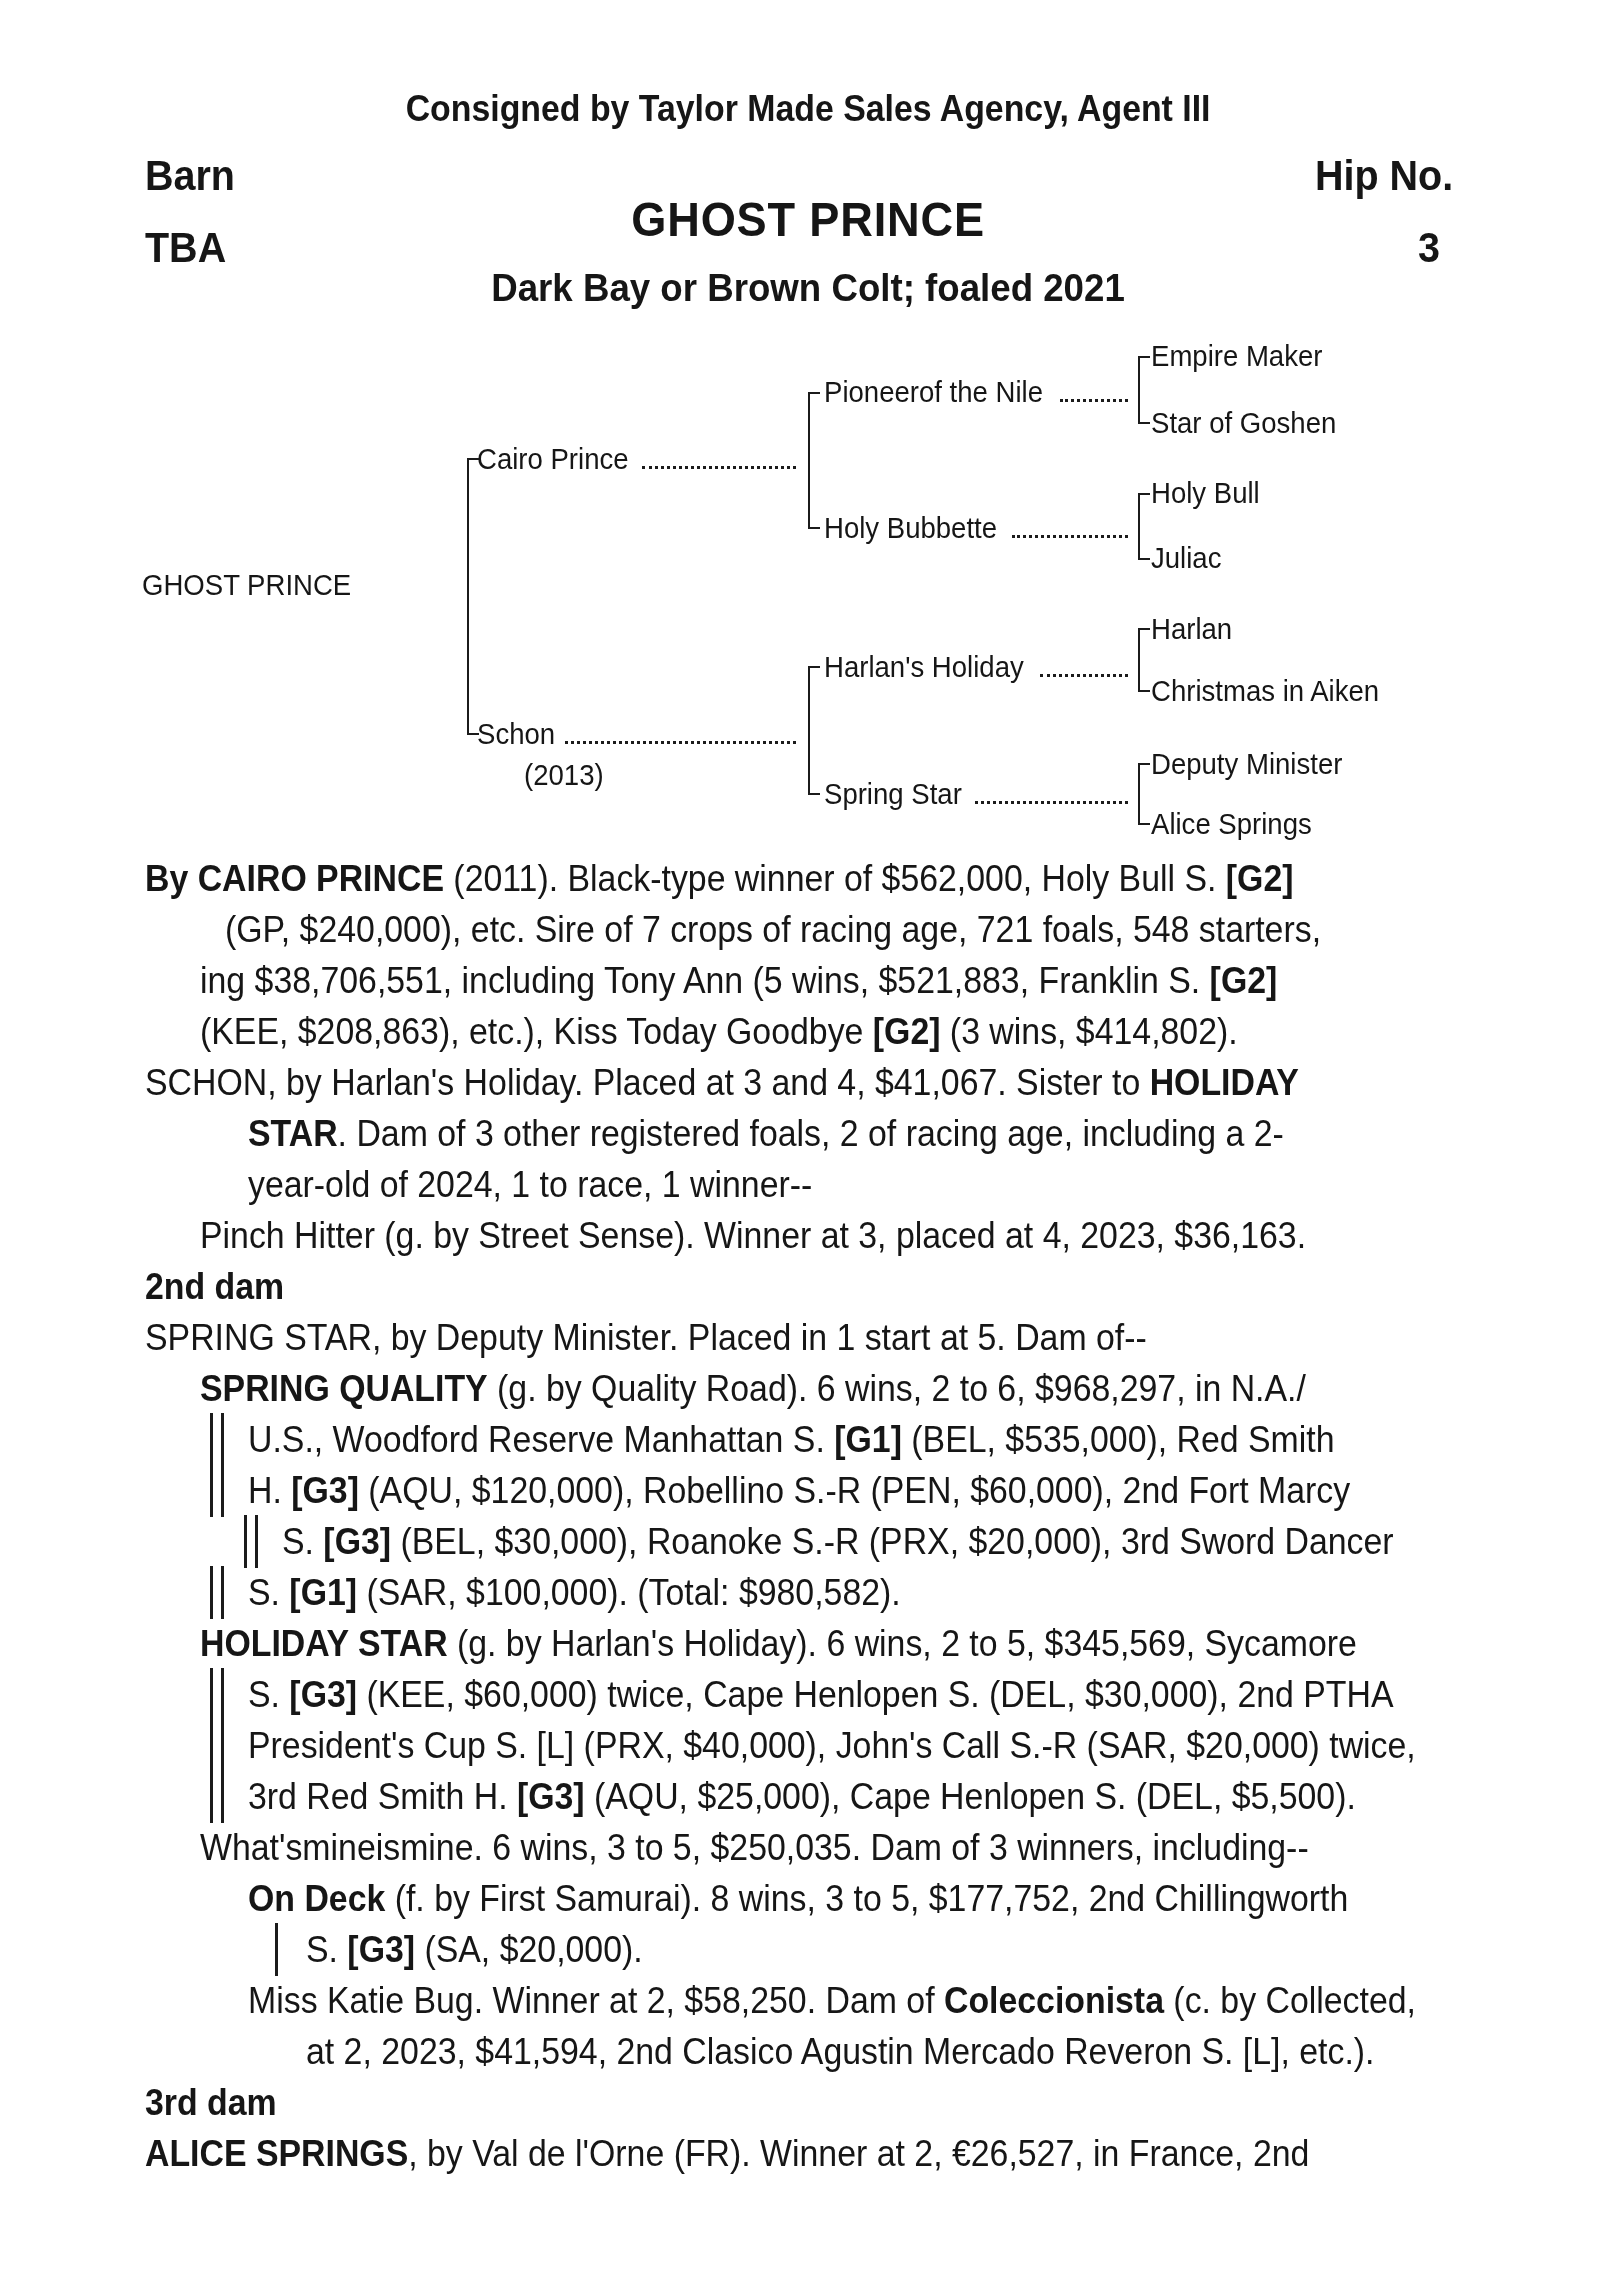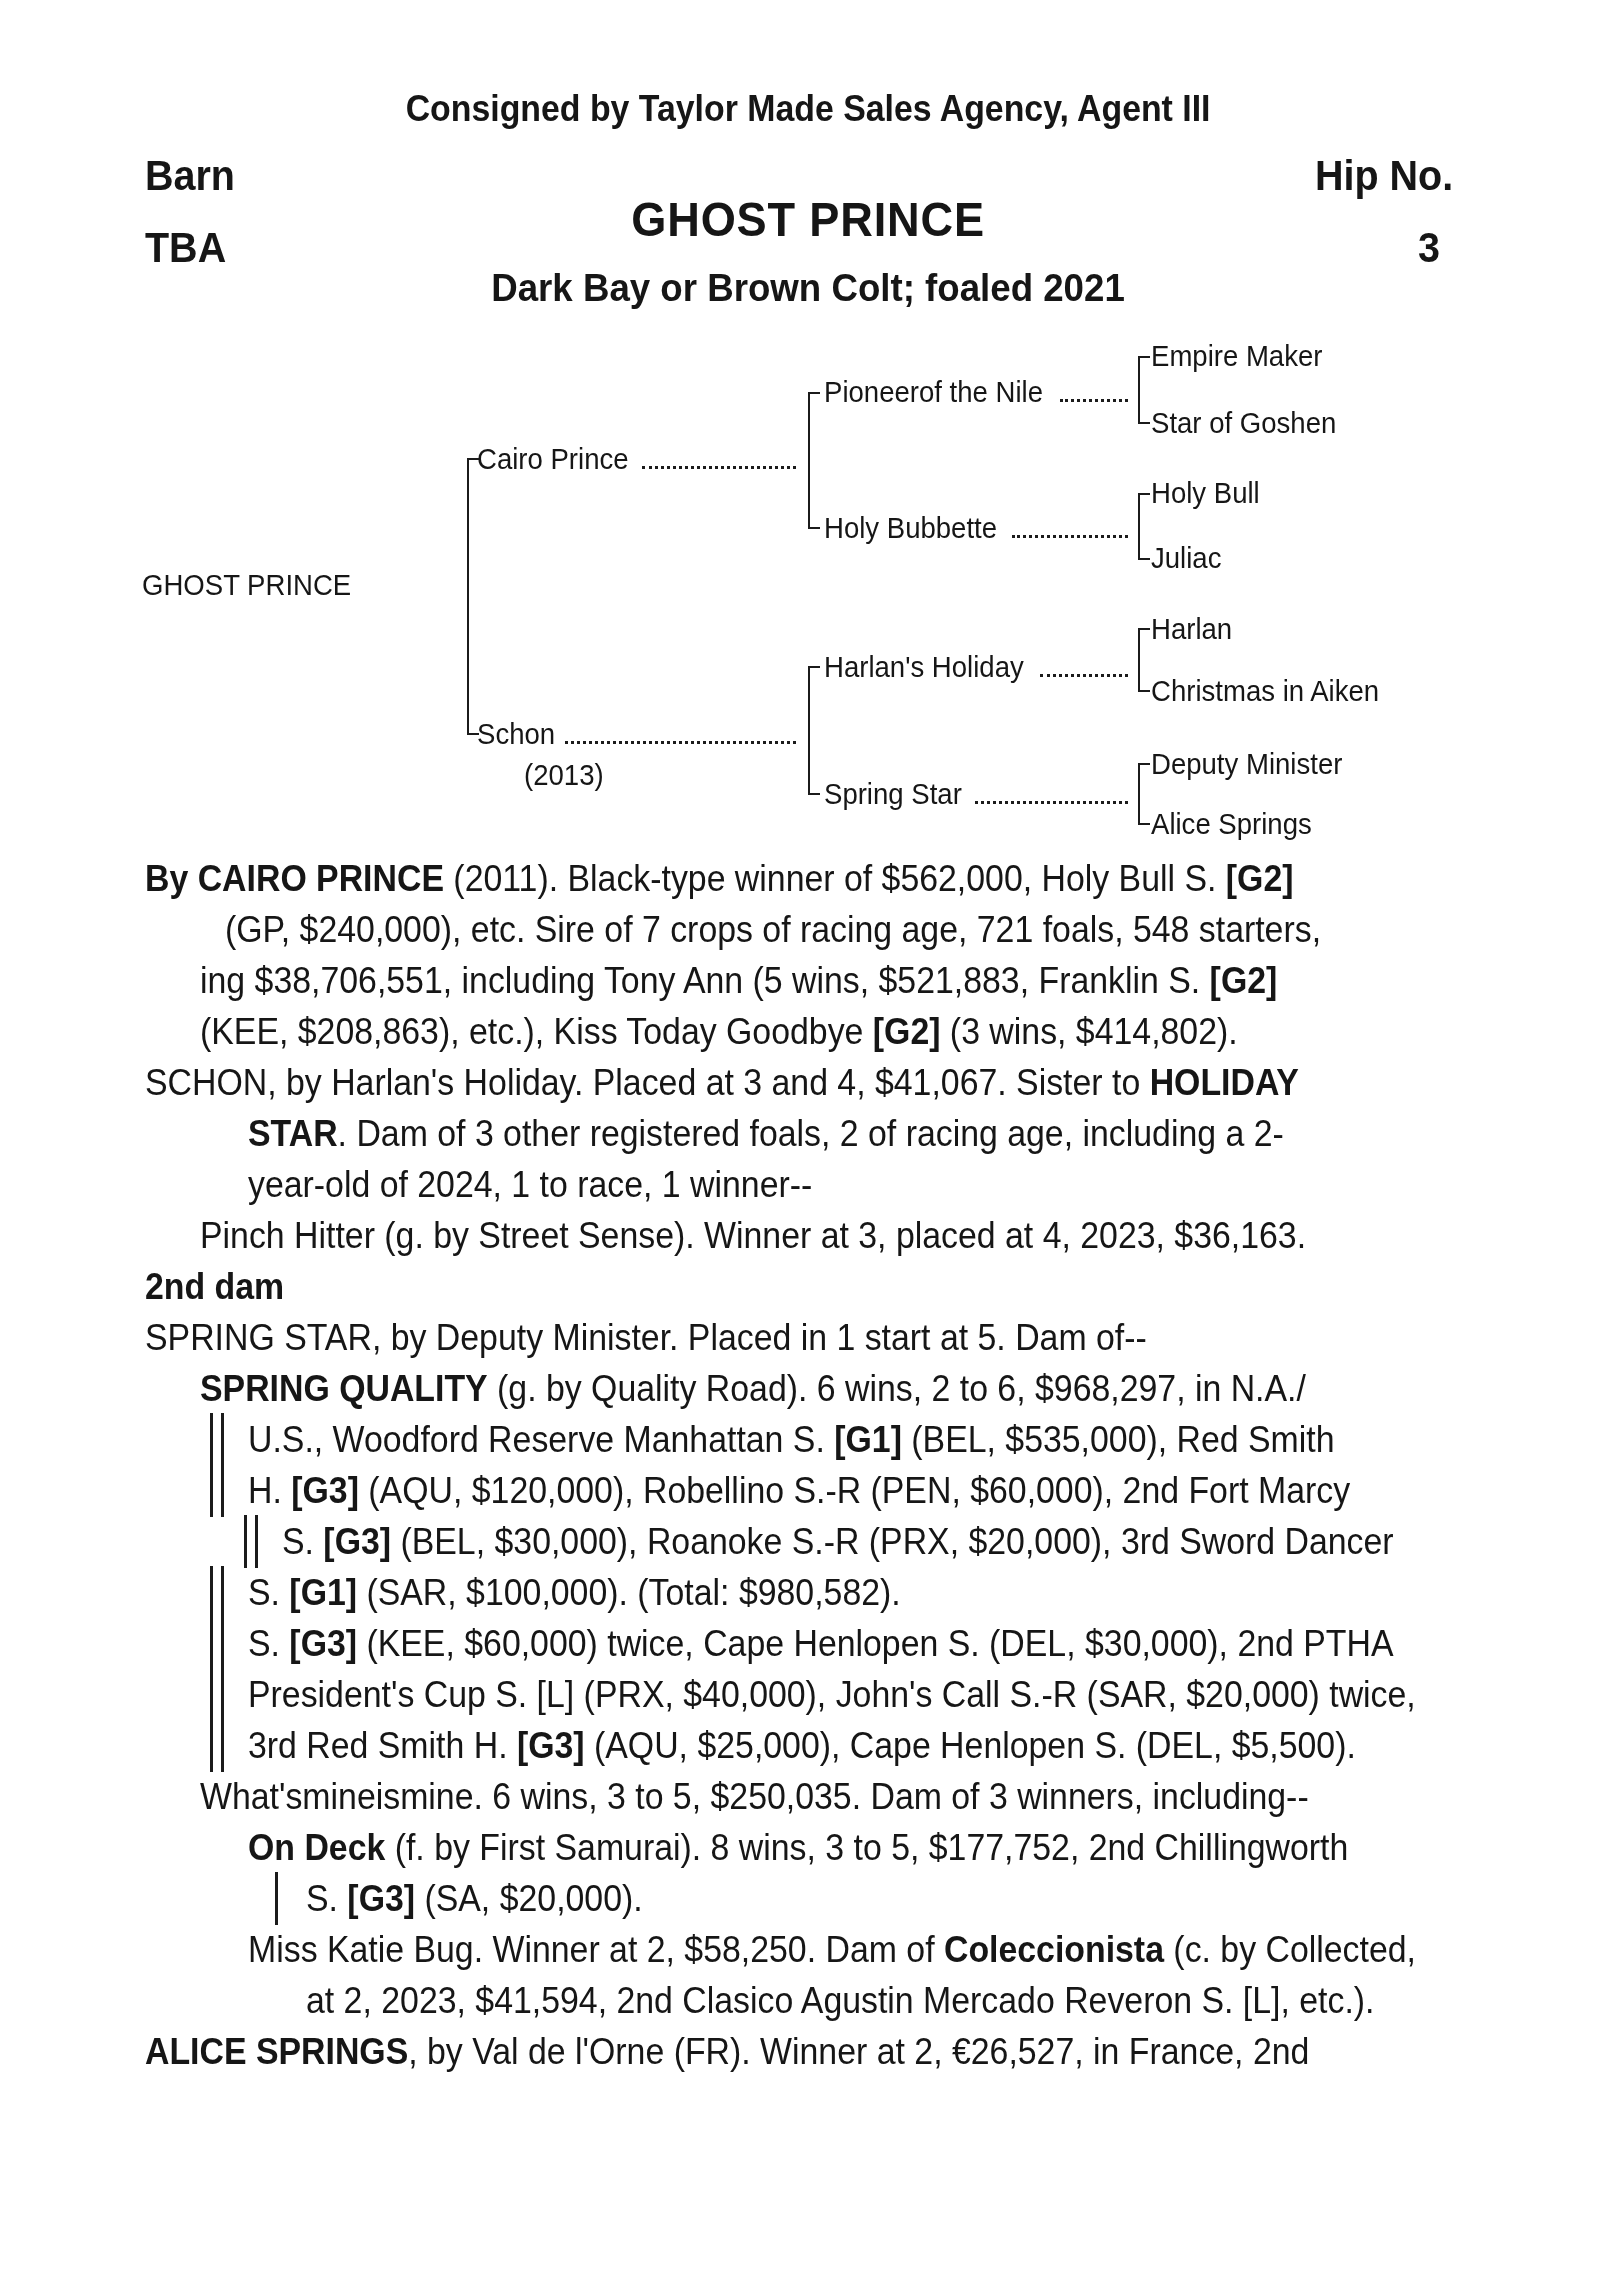--- a/index.html
+++ b/index.html
@@ -125,24 +125,26 @@
     <div class="ln" style="padding-left: 248px;"><span class="cx"><span class="bold">STAR</span><span>. Dam of 3 other registered foals, 2 of racing age, including a 2-</span></span></div>
     <div class="ln" style="padding-left: 248px;"><span class="cx"><span>year-old of 2024, 1 to race, 1 winner--</span></span></div>
     <div class="ln" style="padding-left: 200px;"><span class="cx"><span>Pinch Hitter (g. by Street Sense). Winner at 3, placed at 4, 2023, $36,163.</span></span></div>
     <div class="ln" style="padding-left: 145px;"><span class="cx"><span class="bold">2nd dam</span></span></div>
     <div class="ln" style="padding-left: 145px;"><span class="cx"><span>SPRING STAR, by Deputy Minister. Placed in 1 start at 5. Dam of--</span></span></div>
     <div class="ln" style="padding-left: 200px;"><span class="cx"><span class="bold">SPRING QUALITY</span><span> (g. by Quality Road). 6 wins, 2 to 6, $968,297, in N.A./</span></span></div>
     <div class="ln" style="padding-left: 248px;"><span class="bar" style="left: 210px;"></span><span class="bar" style="left: 221px;"></span><span class="cx"><span>U.S., Woodford Reserve Manhattan S. </span><span class="bold">[G1]</span><span> (BEL, $535,000), Red Smith</span></span></div>
     <div class="ln" style="padding-left: 248px;"><span class="bar" style="left: 210px;"></span><span class="bar" style="left: 221px;"></span><span class="cx"><span>H. </span><span class="bold">[G3]</span><span> (AQU, $120,000), Robellino S.-R (PEN, $60,000), 2nd Fort Marcy</span></span></div>
     <div class="ln" style="padding-left: 248px; margin-left: 34px;"><span class="bar" style="left: 210px;"></span><span class="bar" style="left: 221px;"></span><span class="cx"><span>S. </span><span class="bold">[G3]</span><span> (BEL, $30,000), Roanoke S.-R (PRX, $20,000), 3rd Sword Dancer</span></span></div>
     <div class="ln" style="padding-left: 248px;"><span class="bar" style="left: 210px;"></span><span class="bar" style="left: 221px;"></span><span class="cx"><span>S. </span><span class="bold">[G1]</span><span> (SAR, $100,000). (Total: $980,582).</span></span></div>
+    <div class="ln" style="padding-left: 200px;"><span class="cx"><span class="bold">HOLIDAY STAR</span><span> (g. by Harlan's Holiday). 6 wins, 2 to 5, $345,569, Sycamore</span></span></div>
     <div class="ln" style="padding-left: 248px;"><span class="bar" style="left: 210px;"></span><span class="bar" style="left: 221px;"></span><span class="cx"><span>S. </span><span class="bold">[G3]</span><span> (KEE, $60,000) twice, Cape Henlopen S. (DEL, $30,000), 2nd PTHA</span></span></div>
     <div class="ln" style="padding-left: 248px;"><span class="bar" style="left: 210px;"></span><span class="bar" style="left: 221px;"></span><span class="cx"><span>President's Cup S. [L] (PRX, $40,000), John's Call S.-R (SAR, $20,000) twice,</span></span></div>
     <div class="ln" style="padding-left: 248px;"><span class="bar" style="left: 210px;"></span><span class="bar" style="left: 221px;"></span><span class="cx"><span>3rd Red Smith H. </span><span class="bold">[G3]</span><span> (AQU, $25,000), Cape Henlopen S. (DEL, $5,500).</span></span></div>
     <div class="ln" style="padding-left: 200px;"><span class="cx"><span>What'smineismine. 6 wins, 3 to 5, $250,035. Dam of 3 winners, including--</span></span></div>
     <div class="ln" style="padding-left: 248px;"><span class="cx"><span class="bold">On Deck</span><span> (f. by First Samurai). 8 wins, 3 to 5, $177,752, 2nd Chillingworth</span></span></div>
     <div class="ln" style="padding-left: 306px;"><span class="bar" style="left: 275px;"></span><span class="cx"><span>S. </span><span class="bold">[G3]</span><span> (SA, $20,000).</span></span></div>
     <div class="ln" style="padding-left: 248px;"><span class="cx"><span>Miss Katie Bug. Winner at 2, $58,250. Dam of </span><span class="bold">Coleccionista</span><span> (c. by Collected,</span></span></div>
     <div class="ln" style="padding-left: 306px;"><span class="cx"><span>at 2, 2023, $41,594, 2nd Clasico Agustin Mercado Reveron S. [L], etc.).</span></span></div>
+    <div class="ln" style="padding-left: 145px;"><span class="cx"><span class="bold">3rd dam</span></span></div>
     <div class="ln" style="padding-left: 145px;"><span class="cx"><span class="bold">ALICE SPRINGS</span><span>, by Val de l'Orne (FR). Winner at 2, €26,527, in France, 2nd</span></span></div>
     <div class="ln" style="padding-left: 248px;"><span class="cx"></span></div>
   </div>
 
 
 </body></html>

